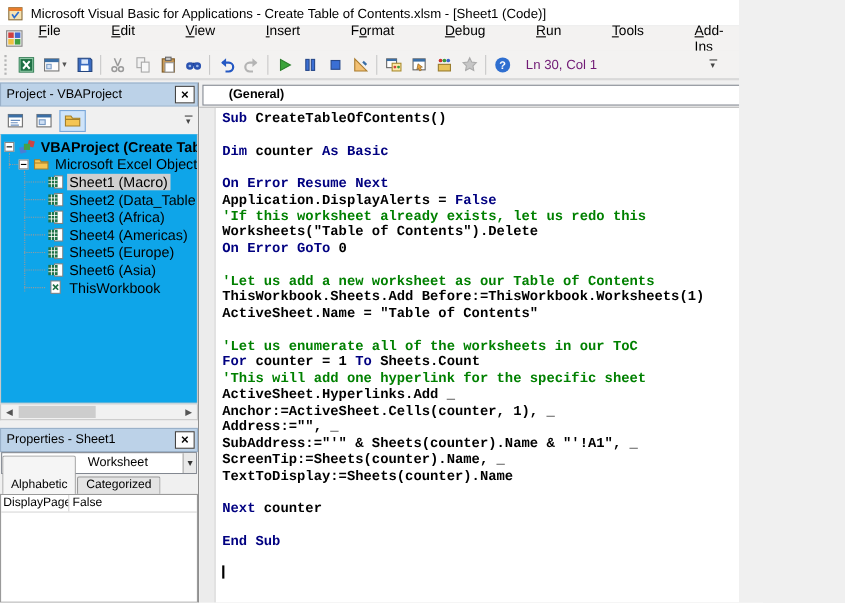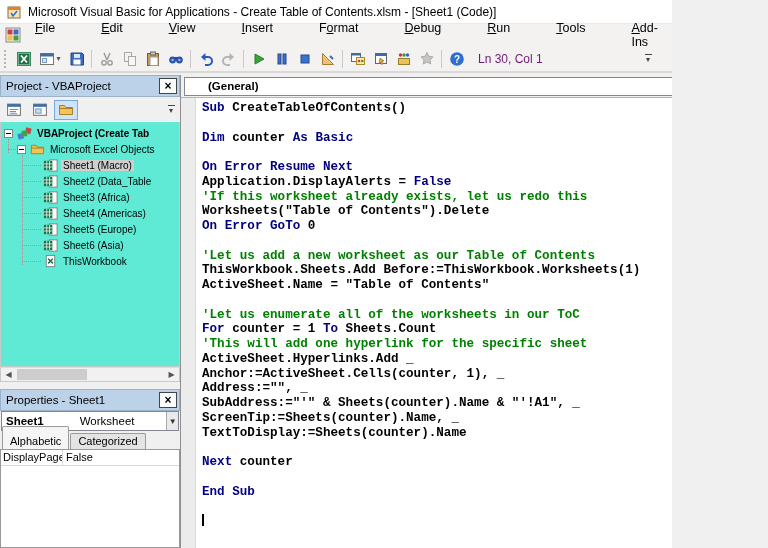--- a/index.html
+++ b/index.html
@@ -35,21 +35,21 @@
   .left-col { width:181px; flex:0 0 181px; display:flex; flex-direction:column; border-right:1px solid #8f8f8f; background:#f0f0f0; }
 
   .panel-header { height:22px; background:#bcd2e8; border:1px solid #9ab1c9; display:flex; align-items:center; padding:0 2px 0 5px; font-size:11.5px; }
   .panel-header .xbtn { margin-left:auto; width:18px; height:16px; background:#fdfdfd; border:1px solid #444; display:flex; align-items:center; justify-content:center; font-size:12px; font-weight:bold; line-height:1; }
 
   .ptoolbar { height:25px; background:#f0f0f0; display:flex; align-items:center; gap:2px; padding:2px 2px; }
   .ptb-btn { width:24px; height:20px; display:flex; align-items:center; justify-content:center; }
   .ptb-btn.active { background:#cfe4fa; border:1px solid #7aa7d8; }
   .ptoolbar .chev { margin-left:auto; }
 
-  .tree { flex:1 1 auto; background:#5eead4; border:1px solid #c9c9c9; border-top:none; position:relative; overflow:hidden; padding-top:3px; font-size:10px; }
+  .tree { flex:1 1 auto; background:#0ea5e9; border:1px solid #c9c9c9; border-top:none; position:relative; overflow:hidden; padding-top:3px; font-size:13px; }
   .trow { height:16px; display:flex; align-items:center; white-space:nowrap; position:relative; }
   .trow.root { padding-left:3px; }
   .trow.folder { padding-left:16px; }
   .trow.leaf { padding-left:42px; }
   .trow .stub { position:absolute; top:8px; border-top:1px dotted #9a9a9a; }
   .trow.leaf .stub { left:21px; width:19px; }
   .trow.folder .stub { left:7px; width:8px; }
   .ebox { width:9px; height:9px; flex:0 0 9px; border:1px solid #848484; background:#fff; margin-right:4px; position:relative; }
   .ebox::after { content:""; position:absolute; left:1px; right:1px; top:3px; border-top:1px solid #000; }
   .ticon { width:15px; height:15px; flex:0 0 15px; margin-right:3px; }
@@ -68,21 +68,21 @@
 
   .splitter { height:7px; background:#f0f0f0; }
 
   .prop-combo { height:20px; margin:0 1px; background:#fff; border:1px solid #828790; display:flex; align-items:center; font-size:11.5px; padding-left:4px;gap:32px; }
   .prop-combo .obj-name { font-weight:bold; }
   .prop-combo .obj-type { margin-left:4px; }
   .combo-arrow { margin-left:auto; width:16px; align-self:stretch; background:#e9e9e9; border-left:1px solid #aaa; display:flex; align-items:center; justify-content:center; font-size:8px; color:#333; }
 
   .prop-tabs { height:18px; display:flex; align-items:flex-end; padding-left:2px; background:#f0f0f0; font-size:11px; }
   .ptab { padding:1px 7px 2px; border:1px solid #9a9a9a; border-bottom:none; border-radius:2px 2px 0 0; background:#e4e4e4; margin-right:1px; }
-  .ptab.active { background:#f5f5f5; position:relative; top:0; padding-top:8px; }
+  .ptab.active { background:#f5f5f5; position:relative; top:0; padding-top:20px; }
 
   .prop-grid { flex:1; background:#fff; border:1px solid #9a9a9a; overflow:hidden; font-size:11px; }
   .prow { height:16px; display:flex; border-bottom:1px solid #d8d8d8; }
   .prow .pname { width:62px; flex:0 0 62px; border-right:1px solid #d8d8d8; padding:1px 2px; overflow:hidden; white-space:nowrap; }
   .prow .pval { flex:1; padding:1px 3px; overflow:hidden; white-space:nowrap; }
 
   
   .code-win { flex:1; display:flex; flex-direction:column; background:#f0f0f0; overflow:hidden; }
   .combos { height:22px; display:flex; align-items:center; padding:1px 0 1px 3px; overflow:hidden; }
   .combo { height:19px; background:#fff; border:1px solid #828790; display:flex; align-items:center; font-size:11.5px; font-weight:bold; padding-left:23px; white-space:nowrap; }

